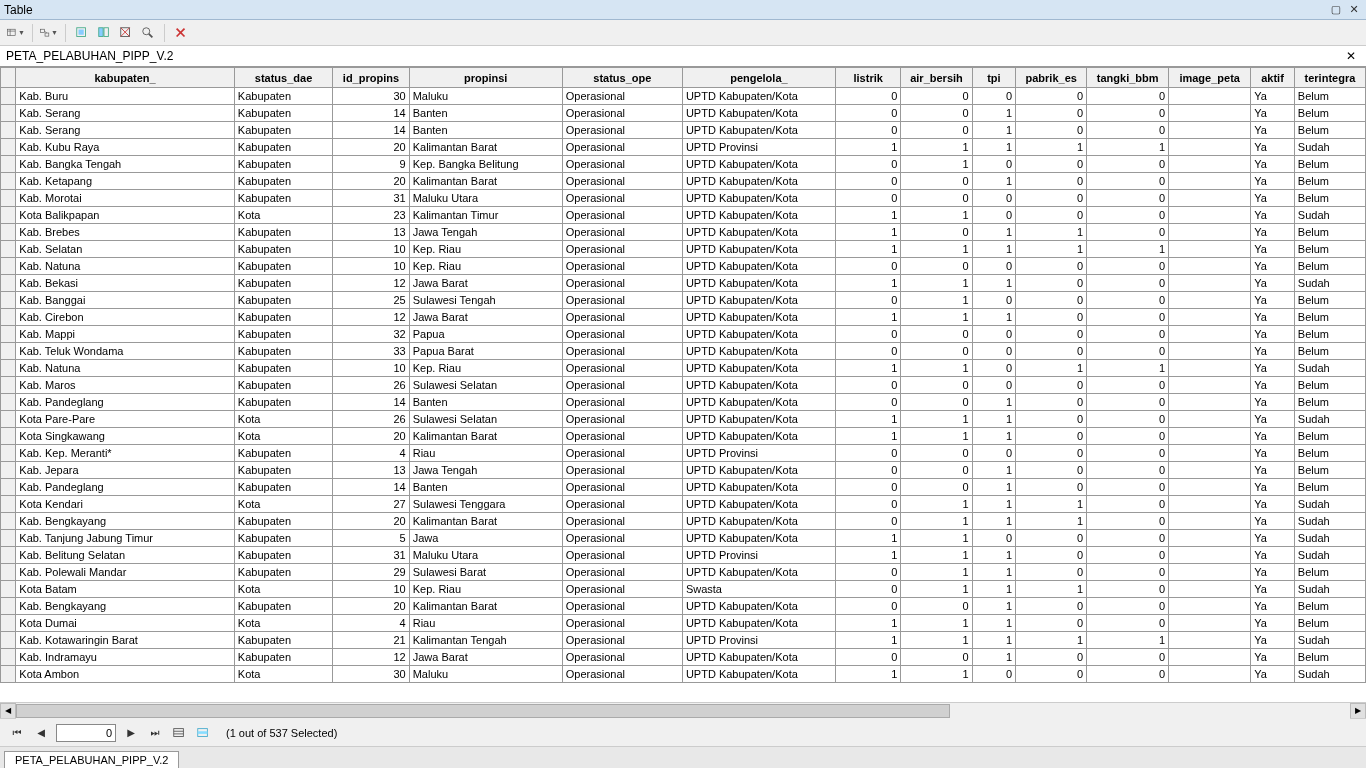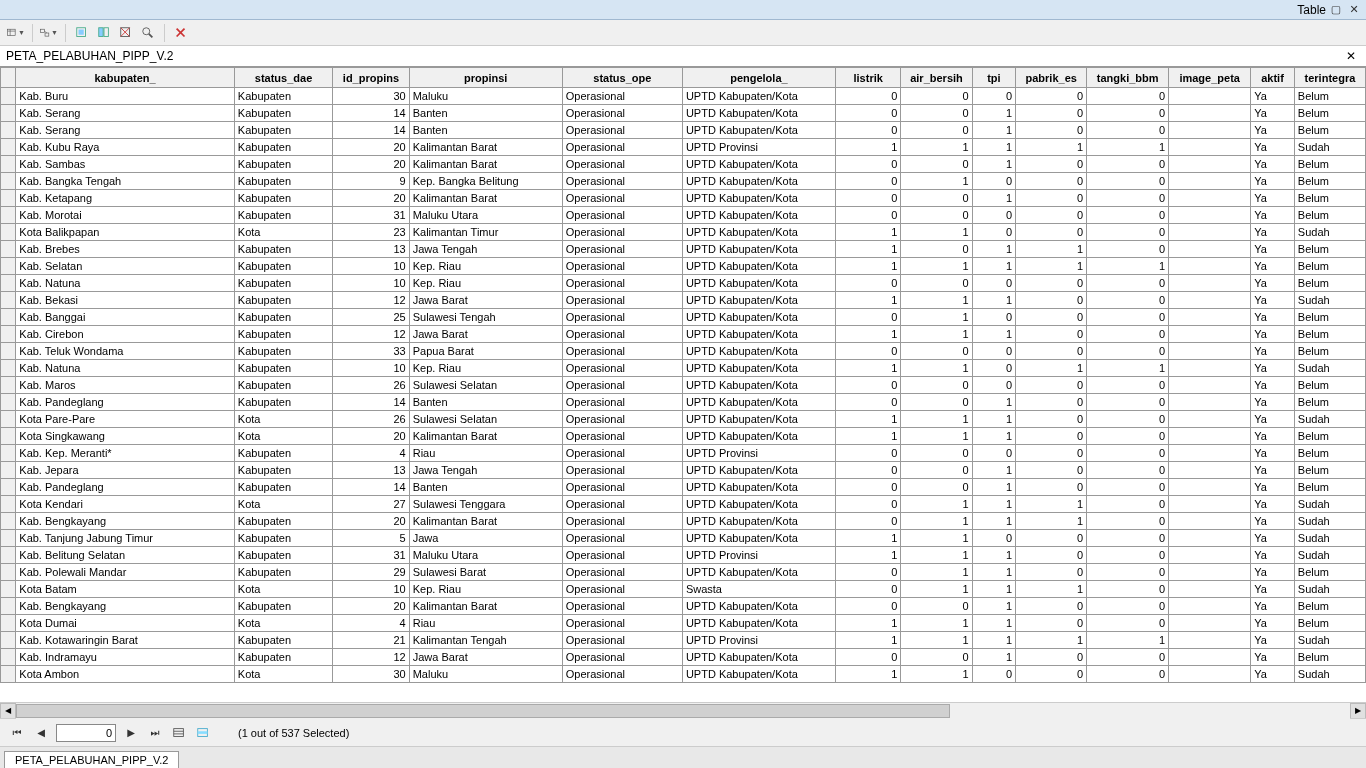--- a/index.html
+++ b/index.html
@@ -1,18 +1,18 @@
 <!DOCTYPE html>
 <html><head>
 <meta charset="utf-8">
 <style>
 * { box-sizing: border-box; margin: 0; padding: 0; }
 body { font-family: Arial, sans-serif; font-size: 11px; background: #fff; overflow: hidden; }
 .window { width: 1366px; height: 768px; display: flex; flex-direction: column; background: #fff; }
-.titlebar { background: #d6e5f3; height: 20px; display: flex; align-items: center; padding: 0 4px; border-bottom: 1px solid #a0b8d0; text-align: right; }
+.titlebar { background: #d6e5f3; height: 20px; display: flex; align-items: center; padding: 0 4px; border-bottom: 1px solid #a0b8d0; }
 .titlebar-text { flex: 1; font-size: 12px; color: #000; }
 .titlebar-btn { width: 16px; height: 14px; margin-left: 2px; display: flex; align-items: center; justify-content: center; cursor: pointer; font-size: 11px; color: #333; }
 .toolbar { height: 26px; background: #f0f0f0; display: flex; align-items: center; padding: 0 6px; gap: 2px; border-bottom: 1px solid #ccc; }
 .tb-btn { width: 20px; height: 20px; display: flex; align-items: center; justify-content: center; cursor: pointer; border: 1px solid transparent; }
 .tb-sep { width: 1px; height: 18px; background: #ccc; margin: 0 4px; }
 .dd-arrow { font-size: 7px; color: #555; margin-left: 1px; }
 .subtitle { height: 20px; display: flex; align-items: center; padding: 0 6px; background: #fff; font-size: 12px; }
 .subtitle-close { font-size: 12px; cursor: pointer; padding: 0 4px; }
 .table-wrap { flex: 1; overflow: auto; border-top: 1px solid #999; position: relative; }
 table { border-collapse: collapse; width: 100%; table-layout: fixed; }
@@ -21,21 +21,21 @@
 td.num { text-align: right; }
 th.rowhead, td.rowhead { width: 14px; background: #f0f0f0; border: 1px solid #999; }
 .hscroll { height: 16px; background: #f0f0f0; border-top: 1px solid #ccc; display: flex; align-items: center; }
 .hscroll-arrow { width: 16px; height: 16px; background: #e0e0e0; border: 1px solid #bbb; display: flex; align-items: center; justify-content: center; font-size: 8px; cursor: pointer; }
 .hscroll-track { flex: 1; height: 16px; background: #f0f0f0; position: relative; }
 .hscroll-thumb { position: absolute; left: 0; width: 70%; height: 14px; top: 1px; background: #d0d0d0; border: 1px solid #aaa; }
 .nav-bar { height: 28px; background: #f0f0f0; display: flex; align-items: center; padding: 0 8px; gap: 6px; border-top: 1px solid #ccc; }
 .nav-btn { width: 18px; height: 18px; display: flex; align-items: center; justify-content: center; cursor: pointer; font-size: 10px; color: #333; }
 .nav-input { width: 60px; height: 18px; border: 1px solid #888; text-align: right; padding: 0 3px; font-size: 11px; }
 .nav-icon { width: 18px; height: 18px; display: flex; align-items: center; justify-content: center; cursor: pointer; }
-.status-text { margin-left: 20px; font-size: 11px; color: #000; }
+.status-text { margin-left: 8px; font-size: 11px; color: #000; }
 .tab-bar { height: 22px; background: #e8e8e8; display: flex; align-items: flex-end; padding: 0 4px; border-top: 1px solid #ccc; }
 .tab { background: #fff; border: 1px solid #999; border-bottom: none; padding: 2px 10px; font-size: 11px; cursor: pointer; }
 
 .ico { width: 14px; height: 14px; }
 </style>
 </head>
 <body>
 
 <div class="window">
 
@@ -205,37 +205,20 @@
             <td class="num">1</td>
             <td class="num">1</td>
             <td class="num">1</td>
             <td class="num">1</td>
             <td class="num"></td>
             <td class="">Ya</td>
             <td class="">Sudah</td>
           </tr>
           <tr>
             <td class="rowhead"></td>
-            <td class="">Kab. Sambas</td>
-            <td class="">Kabupaten</td>
-            <td class="num">20</td>
-            <td class="">Kalimantan Barat</td>
-            <td class="">Operasional</td>
-            <td class="">UPTD Kabupaten/Kota</td>
-            <td class="num">0</td>
-            <td class="num">0</td>
-            <td class="num">1</td>
-            <td class="num">0</td>
-            <td class="num">0</td>
-            <td class="num"></td>
-            <td class="">Ya</td>
-            <td class="">Belum</td>
-          </tr>
-          <tr>
-            <td class="rowhead"></td>
             <td class="">Kab. Bangka Tengah</td>
             <td class="">Kabupaten</td>
             <td class="num">9</td>
             <td class="">Kep. Bangka Belitung</td>
             <td class="">Operasional</td>
             <td class="">UPTD Kabupaten/Kota</td>
             <td class="num">0</td>
             <td class="num">1</td>
             <td class="num">0</td>
             <td class="num">0</td>
@@ -384,20 +367,37 @@
             <td class="rowhead"></td>
             <td class="">Kab. Cirebon</td>
             <td class="">Kabupaten</td>
             <td class="num">12</td>
             <td class="">Jawa Barat</td>
             <td class="">Operasional</td>
             <td class="">UPTD Kabupaten/Kota</td>
             <td class="num">1</td>
             <td class="num">1</td>
             <td class="num">1</td>
+            <td class="num">0</td>
+            <td class="num">0</td>
+            <td class="num"></td>
+            <td class="">Ya</td>
+            <td class="">Belum</td>
+          </tr>
+          <tr>
+            <td class="rowhead"></td>
+            <td class="">Kab. Mappi</td>
+            <td class="">Kabupaten</td>
+            <td class="num">32</td>
+            <td class="">Papua</td>
+            <td class="">Operasional</td>
+            <td class="">UPTD Kabupaten/Kota</td>
+            <td class="num">0</td>
+            <td class="num">0</td>
+            <td class="num">0</td>
             <td class="num">0</td>
             <td class="num">0</td>
             <td class="num"></td>
             <td class="">Ya</td>
             <td class="">Belum</td>
           </tr>
           <tr>
             <td class="rowhead"></td>
             <td class="">Kab. Teluk Wondama</td>
             <td class="">Kabupaten</td>

